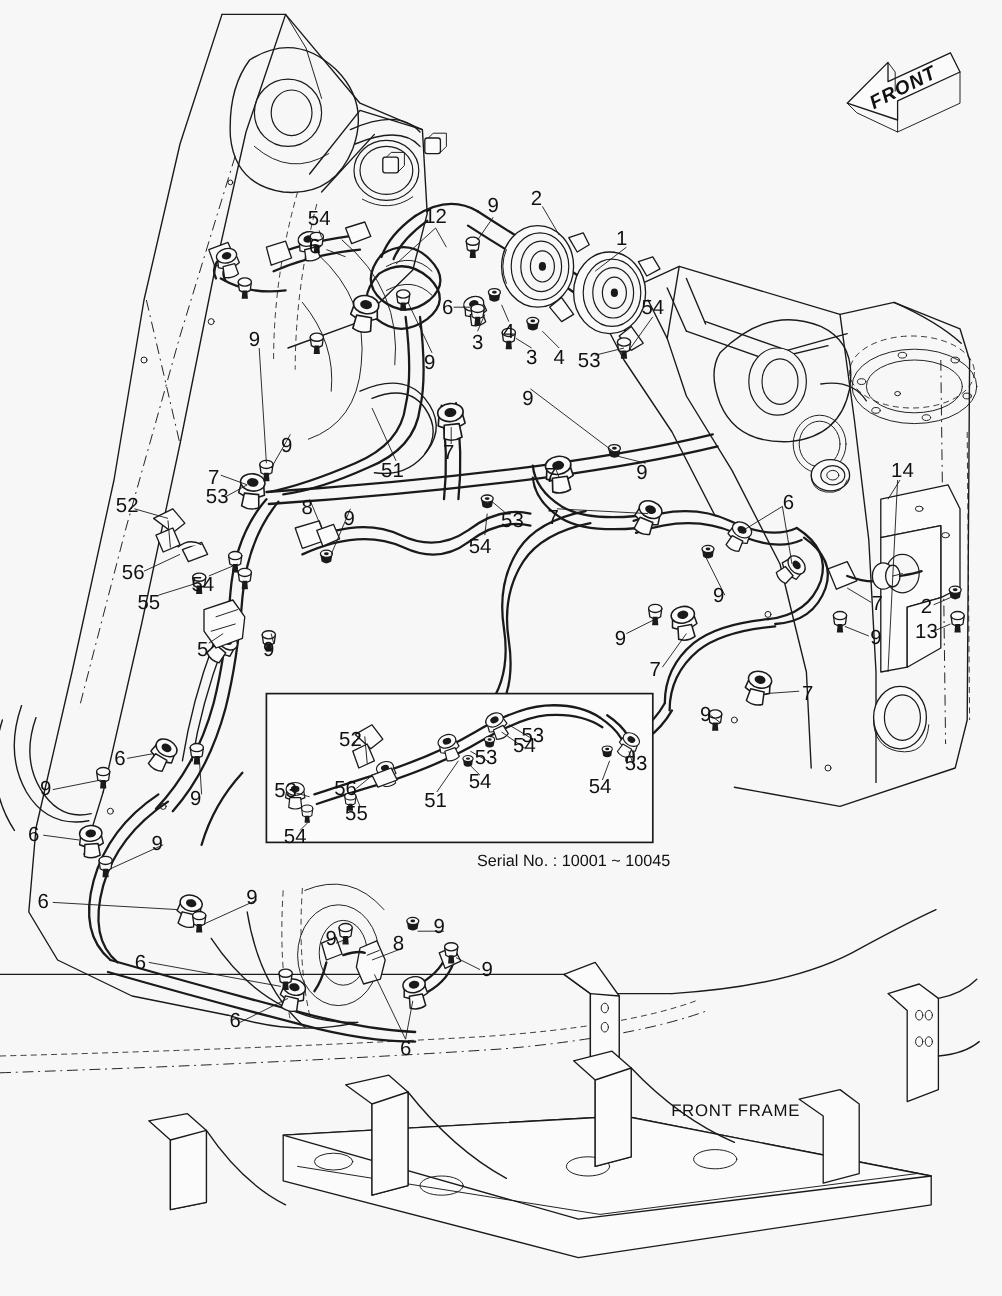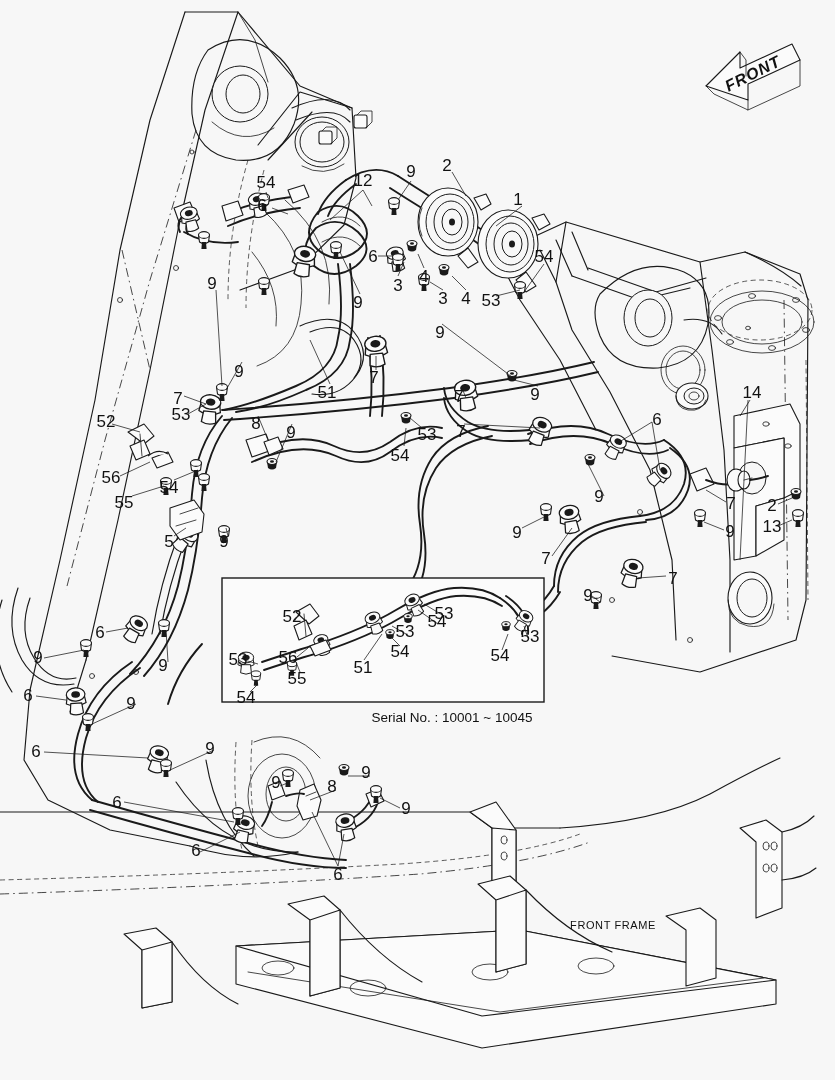--- a/index.html
+++ b/index.html
@@ -2,21 +2,21 @@
 <html><head>
 <meta charset="utf-8">
 <style>
   html,body{margin:0;padding:0;background:#f7f7f7;}
   body{font-family:"Liberation Sans",sans-serif;}
   #stage{position:relative;width:835px;height:1080px;background:#f7f7f7;overflow:hidden;}
   #art{position:absolute;left:0;top:0;width:835px;height:1080px;}
   .cal{position:absolute;font-family:"Liberation Sans",sans-serif;font-size:17px;color:#111;
        line-height:1;white-space:nowrap;transform:translate(-50%,-50%);}
   .serial{position:absolute;font-size:13.5px;color:#111;white-space:nowrap;transform:translate(-50%,-50%);}
-  .ff{position:absolute;font-size:11px;color:#111;letter-spacing:.6px;white-space:nowrap;transform:translate(-50%,-50%);}
+  .ff{position:absolute;font-size:14px;color:#111;letter-spacing:.6px;white-space:nowrap;transform:translate(-50%,-50%);}
   .frontlbl{position:absolute;font-style:italic;font-weight:bold;font-size:16px;color:#111;
      white-space:nowrap;transform:translate(-50%,-50%) rotate(-27deg);letter-spacing:1px;}
 </style>
 </head>
 <body>
 
 <div id="stage">
 
 <svg id="art" viewBox="0 0 835 1080">
   <defs>
@@ -671,17 +671,17 @@
       <div class="cal" style="left: 400px; top: 651px;">54</div>
       <div class="cal" style="left: 405px; top: 631px;">53</div>
       <div class="cal" style="left: 437px; top: 621px;">54</div>
       <div class="cal" style="left: 444px; top: 613px;">53</div>
       <div class="cal" style="left: 500px; top: 655px;">54</div>
       <div class="cal" style="left: 530px; top: 636px;">53</div>
     </div>
 
 <div class="frontlbl" style="left:753px;top:74px;">FRONT</div>
 
-<div class="serial" style="left:452px;top:717px;">Serial No. : 10001 ~ 10045</div>
+<div class="serial" style="left:478px;top:717px;">Serial No. : 10001 ~ 10045</div>
 
 <div class="ff" style="left:613px;top:925px;">FRONT FRAME</div>
 
 </div>
 
 </body></html>

